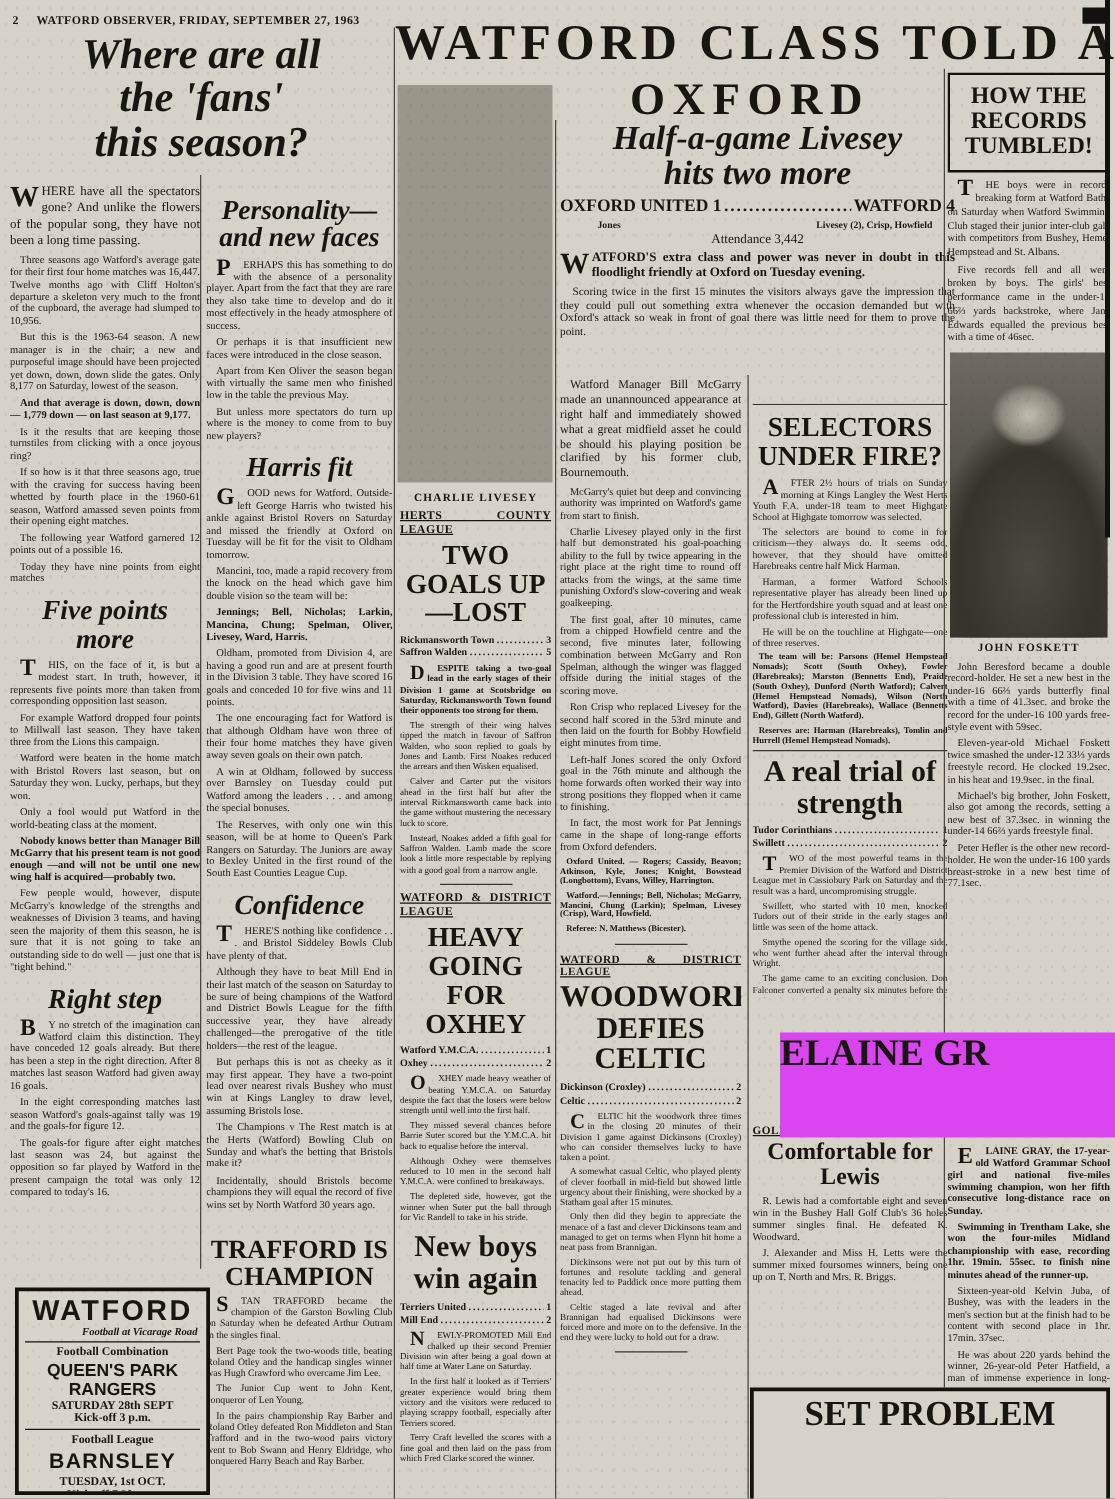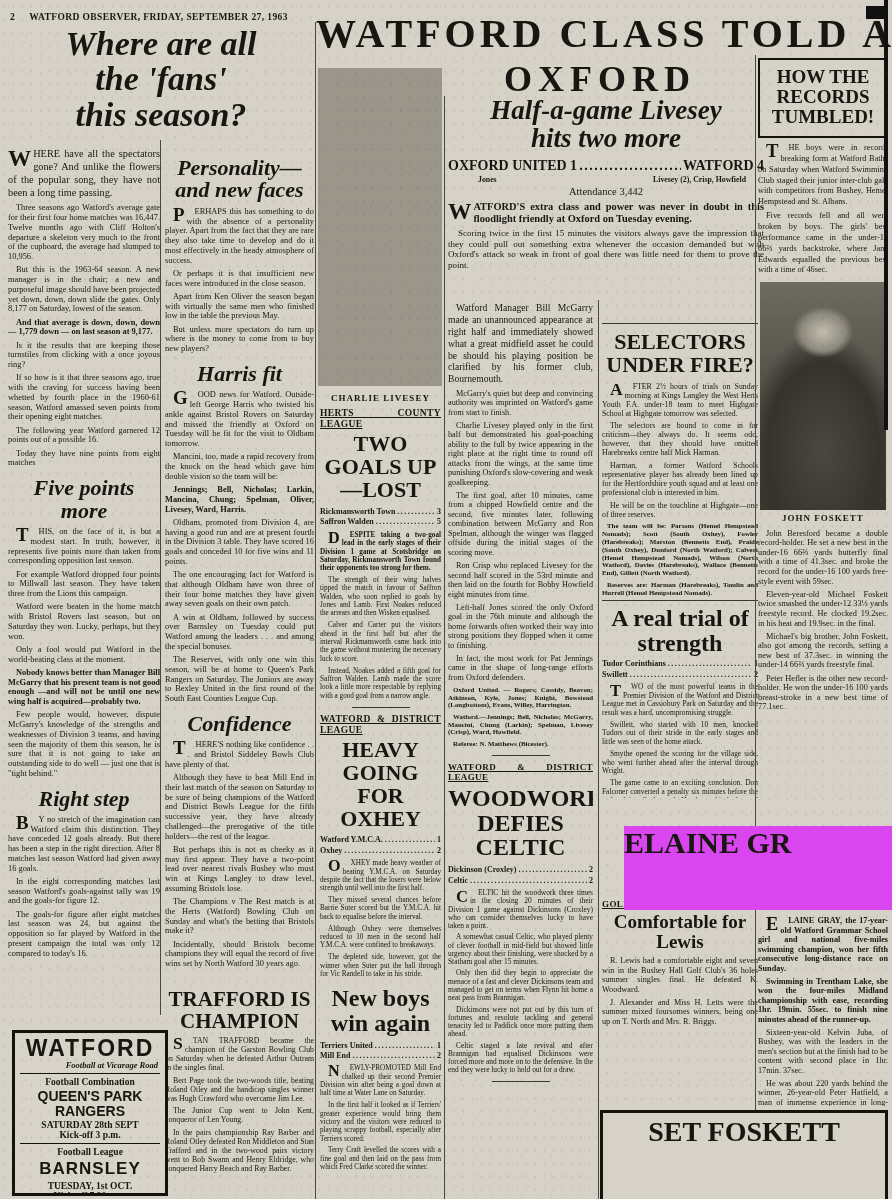--- a/index.html
+++ b/index.html
@@ -329,21 +329,21 @@
     <div>ELAINE GR</div>
   </div>
   <div class="abs story clip list" style="left:758px;top:916px;width:130px;height:190px;font-size:8.2px;">
       <p class="bold dc">ELAINE GRAY, the 17-year-old Watford Grammar School girl and national five-miles swimming champion, won her fifth consecutive long-distance race on Sunday.</p>
       <p class="bold">Swimming in Trentham Lake, she won the four-miles Midland championship with ease, recording 1hr. 19min. 55sec. to finish nine minutes ahead of the runner-up.</p>
       <p>Sixteen-year-old Kelvin Juba, of Bushey, was with the leaders in the men's section but at the finish had to be content with second place in 1hr. 17min. 37sec.</p>
       <p>He was about 220 yards behind the winner, 26-year-old Peter Hatfield, a man of immense experience in long-distance races.</p>
     </div>
 
   <div class="abs resbox clip" style="left:600px;top:1110px;width:282px;height:85px;">
-    <div>SET FOSKETT</div>
+    <div>SET PROBLEM</div>
   </div>
 
   <div class="vr" style="left:160px;top:140px;height:875px;"></div>
   <div class="vr" style="left:315px;top:22px;height:1177px;"></div>
   <div class="vr" style="left:444px;top:96px;height:1103px;"></div>
   <div class="vr" style="left:598px;top:300px;height:899px;"></div>
   <div class="vr" style="left:755px;top:55px;height:1144px;"></div>
 
   <div class="edgebar" style="left:884px;top:0;width:4px;height:430px;"></div>
   <div class="edgebar" style="left:866px;top:6px;width:22px;height:13px;"></div>

